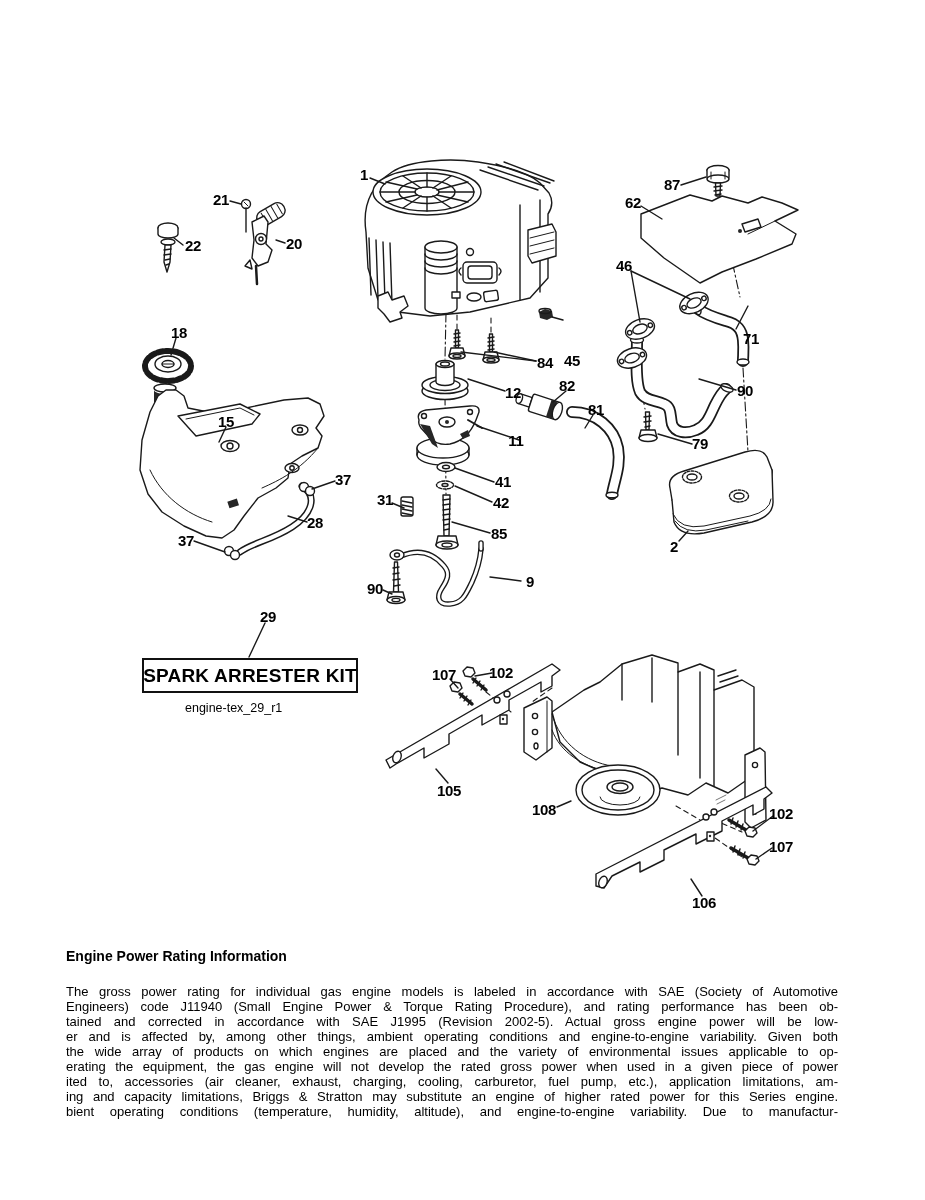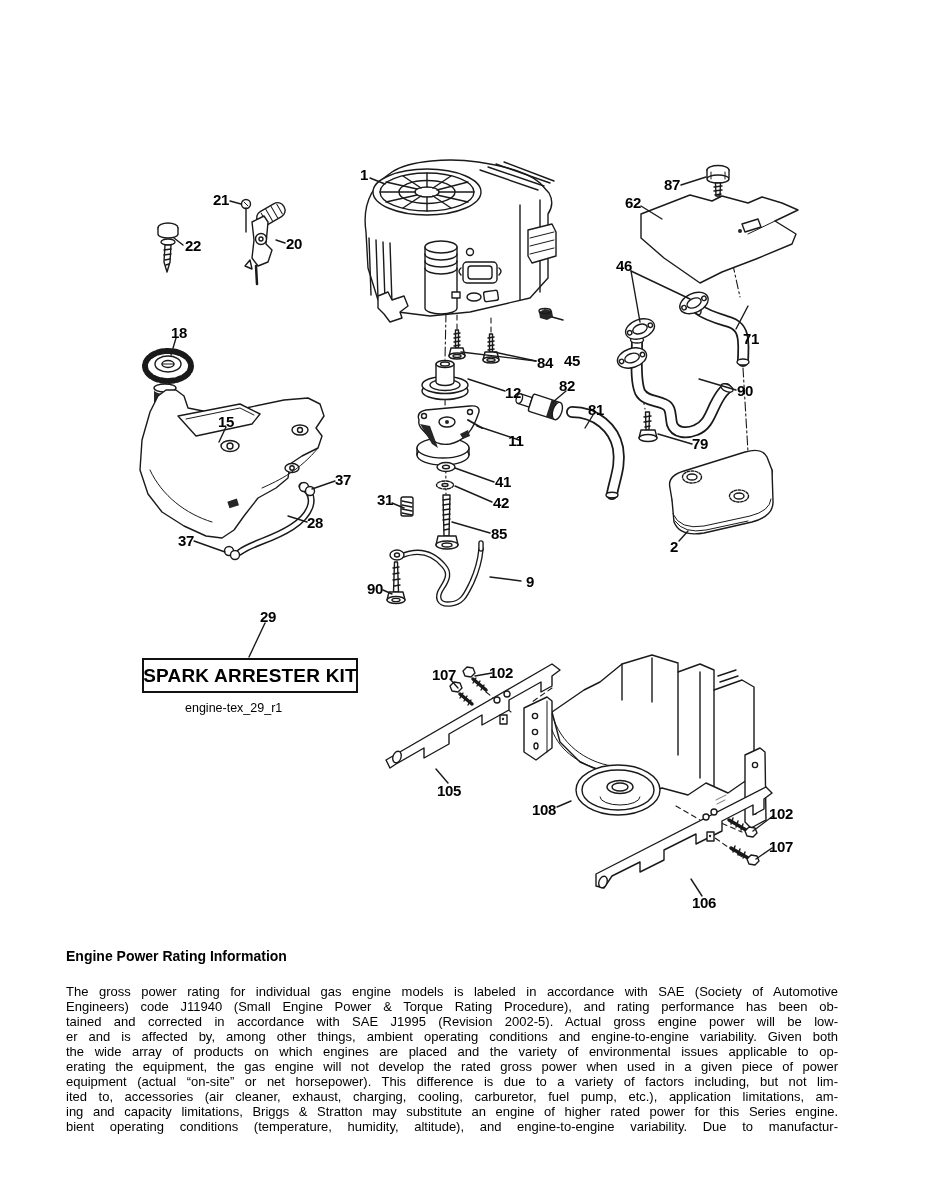--- a/index.html
+++ b/index.html
@@ -562,20 +562,19 @@
 
   <div class="text-section">
     <div class="ps-heading">Engine Power Rating Information</div>
     <div id="paragraph">
         <div class="para-line">The gross power rating for individual gas engine models is labeled in accordance with SAE (Society of Automotive</div>
         <div class="para-line">Engineers) code J11940 (Small Engine Power &amp; Torque Rating Procedure), and rating performance has been ob-</div>
         <div class="para-line">tained and corrected in accordance with SAE J1995 (Revision 2002-5). Actual gross engine power will be low-</div>
         <div class="para-line">er and is affected by, among other things, ambient operating conditions and engine-to-engine variability. Given both</div>
         <div class="para-line">the wide array of products on which engines are placed and the variety of environmental issues applicable to op-</div>
         <div class="para-line">erating the equipment, the gas engine will not develop the rated gross power when used in a given piece of power</div>
-        <div class="para-line">equipment (actual “on-site” or net horsepower). This difference is due to a variety of factors including, but not lim-</div>
         <div class="para-line">ited to, accessories (air cleaner, exhaust, charging, cooling, carburetor, fuel pump, etc.), application limitations, am-</div>
         <div class="para-line">ing and capacity limitations, Briggs &amp; Stratton may substitute an engine of higher rated power for this Series engine.</div>
         <div class="para-line">bient operating conditions (temperature, humidity, altitude), and engine-to-engine variability. Due to manufactur-</div>
       </div>
   </div>
 
 </div>
 
 </body></html>

